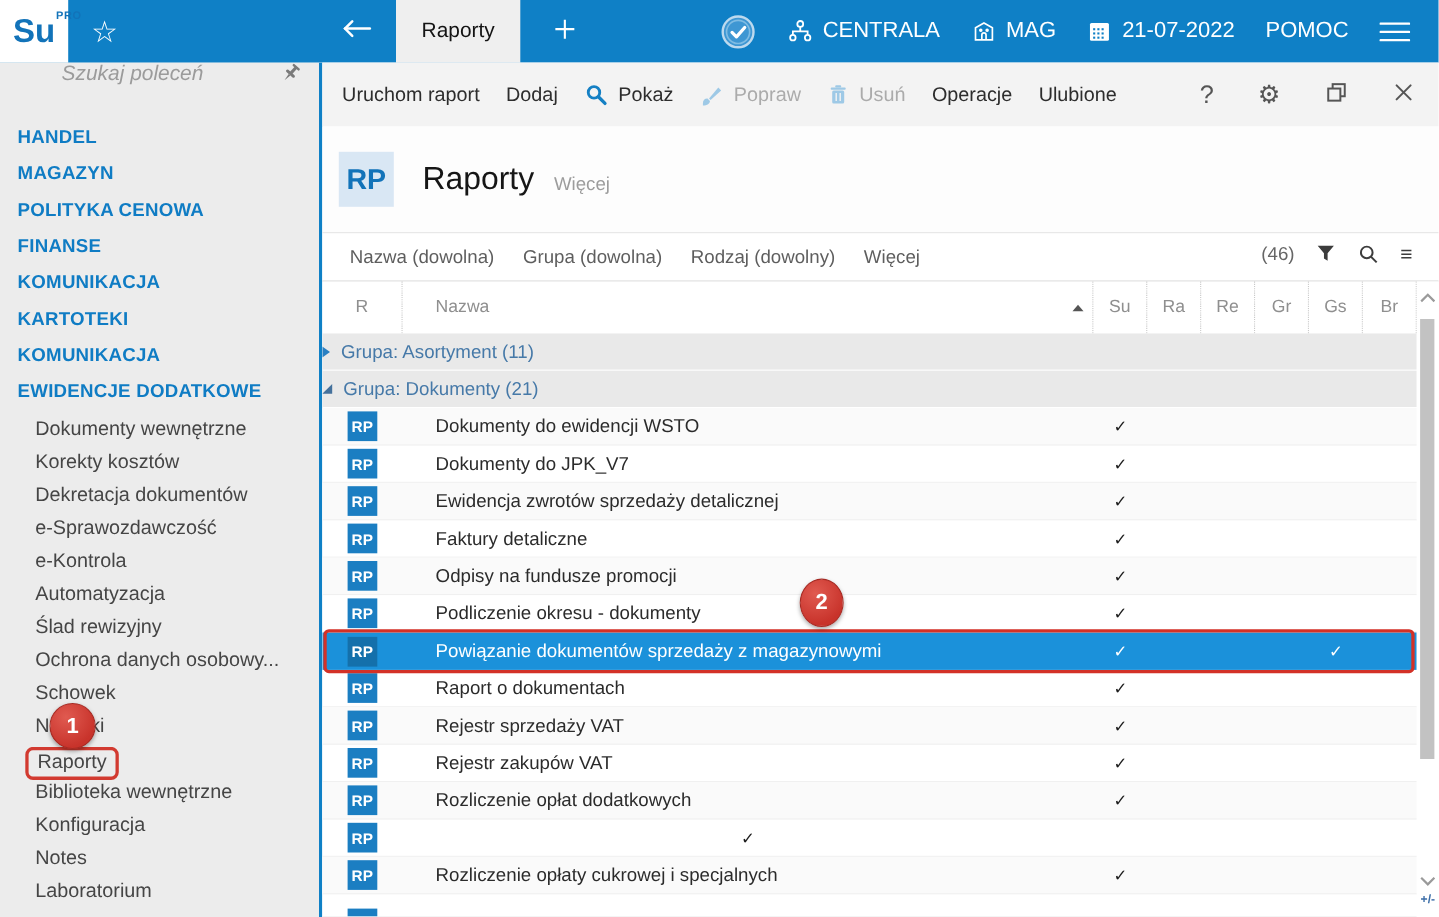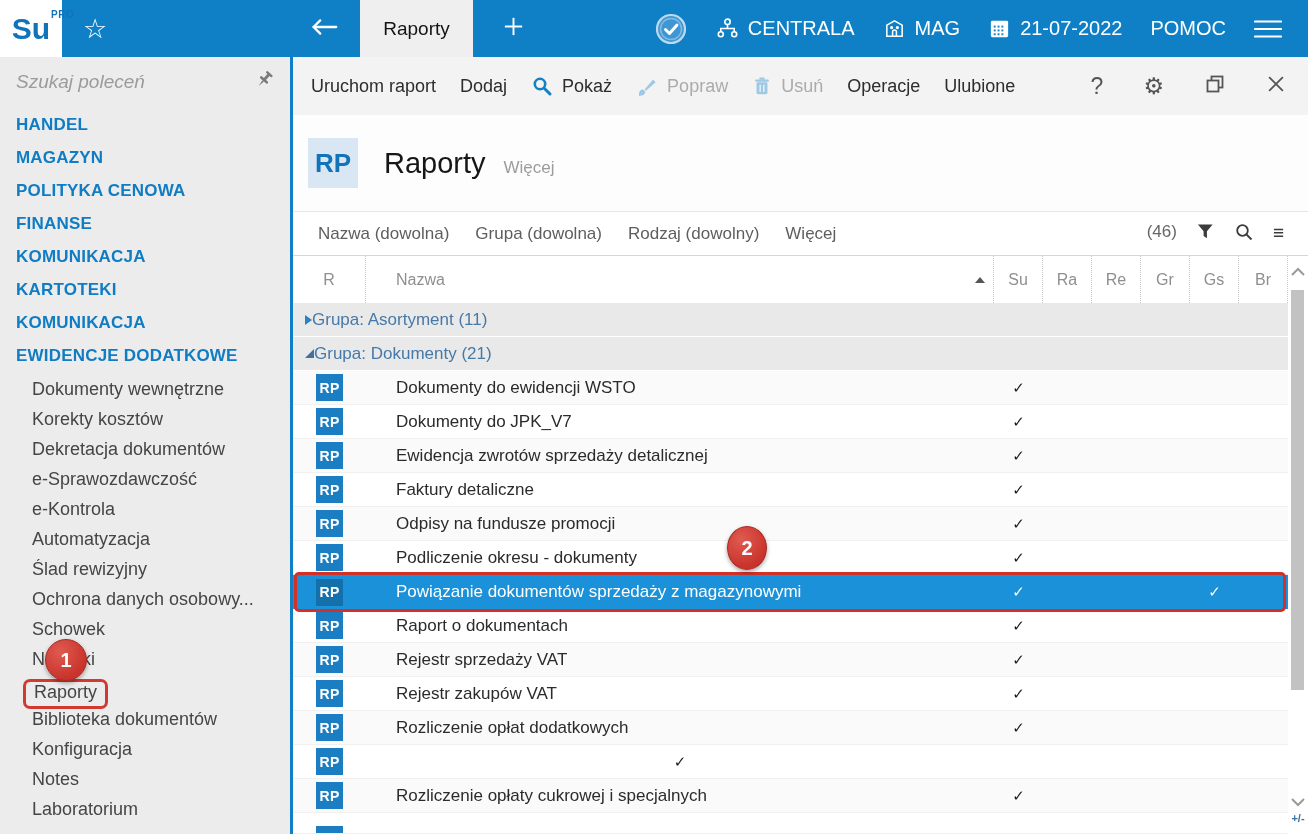--- a/index.html
+++ b/index.html
@@ -18,21 +18,21 @@
   .back-btn { width:72px; display:flex; align-items:center; justify-content:center; }
   .tab { width:113px; background:#efefef; color:#141414; font-size:19px;
     display:flex; align-items:center; justify-content:center; }
   .plus-btn { width:80px; display:flex; align-items:center; justify-content:center; }
   .tb-right { margin-left:auto; display:flex; align-items:center; padding-right:12px; }
   .tb-right > div { display:flex; align-items:center; gap:9px; padding:0 14px; font-size:20px; white-space:nowrap; }
   .tb-right svg { display:block; }
 
   
   .sidebar { position:absolute; left:0; top:57px; width:290px; height:777px; background:#ececec; }
-  .search-row { height:50px; display:flex; align-items:center; padding:0 16px; }
+  .search-row { height:50px; display:flex; padding:0 16px;margin-left:40px; }
   .search-ph { font-size:19px; font-style:italic; color:#9b9b9b; flex:1; }
   .nav { padding-top:8px; }
   .nav-item { display:flex; white-space:nowrap; overflow:hidden; cursor:default; }
   .nav-item.section { height:33px; padding-left:16px; font-size:17px; font-weight:700; color:#0f7cc4; letter-spacing:.2px; }
   .nav-item.sub { height:30px; padding-left:32px; font-size:18px; color:#454545; }
   .nav-item.sub.highlighted > span { border:3px solid #d23a30; border-radius:7px; padding:0 8px 2px 8px; margin-left:-9px; }
 
   
   .content { position:absolute; left:290px; top:57px; width:1018px; height:777px;
     border-left:3px solid #0f80c6; background:#fff; }
@@ -61,21 +61,21 @@
   .grid { position:relative; height:578px; background:#fff; }
   .gcols { display:grid; grid-template-columns:73px 1fr 49px 49px 49px 49px 49px 49px; }
   .ghead { height:47px; margin-right:20px; }
   .ghead .hc { display:flex; align-items:center; justify-content:center; font-size:16px; color:#8f8f8f;
     border-right:1px dotted #c9c9c9; }
   .ghead .hc.name { justify-content:flex-start; padding-left:30px; position:relative; }
   .sort-asc { position:absolute; right:8px; top:50%; margin-top:-3px; width:0; height:0;
     border-left:5px solid transparent; border-right:5px solid transparent; border-bottom:6px solid #555; }
   .gbody { position:absolute; left:0; right:20px; top:47px; bottom:0; overflow:hidden; }
   .grow { height:34px; }
-  .grow.group { background:#e9e9e9; display:flex; align-items:center; padding-left:12px; gap:0;
+  .grow.group { background:#e9e9e9; display:flex; align-items:center; gap:10px;
     font-size:17px; color:#4679a8; margin-bottom:1px; height:33px; }
   .tri-col { width:0; height:0; border-top:5px solid transparent; border-bottom:5px solid transparent;
     border-left:7px solid #2a80c2; }
   .tri-exp { width:0; height:0; border-left:9px solid transparent; border-bottom:9px solid #44719c; }
   .grow.item { border-bottom:1px solid #f0f0f0; }
   .grow.item:nth-child(odd) { background:#fafafa; }
   .rcell { display:flex; align-items:center; justify-content:center; }
   .rp-badge { width:27px; height:27px; background:#1b7ec2; color:#fff; font-size:14px; font-weight:700;
     display:flex; align-items:center; justify-content:center; letter-spacing:.3px; }
   .ncell { display:flex; align-items:center; padding-left:30px; font-size:17px; color:#2b2b2b; white-space:nowrap; overflow:hidden; }
@@ -264,21 +264,21 @@
         <div class="nav-item sub">
           <span>Schowek</span>
         </div>
         <div class="nav-item sub">
           <span>Naklejki</span>
         </div>
         <div class="nav-item sub highlighted">
           <span>Raporty</span>
         </div>
         <div class="nav-item sub">
-          <span>Biblioteka dokumentów</span>
+          <span>Biblioteka wewnętrzne</span>
         </div>
         <div class="nav-item sub">
           <span>Konfiguracja</span>
         </div>
         <div class="nav-item sub">
           <span>Notes</span>
         </div>
         <div class="nav-item sub">
           <span>Laboratorium</span>
         </div>

